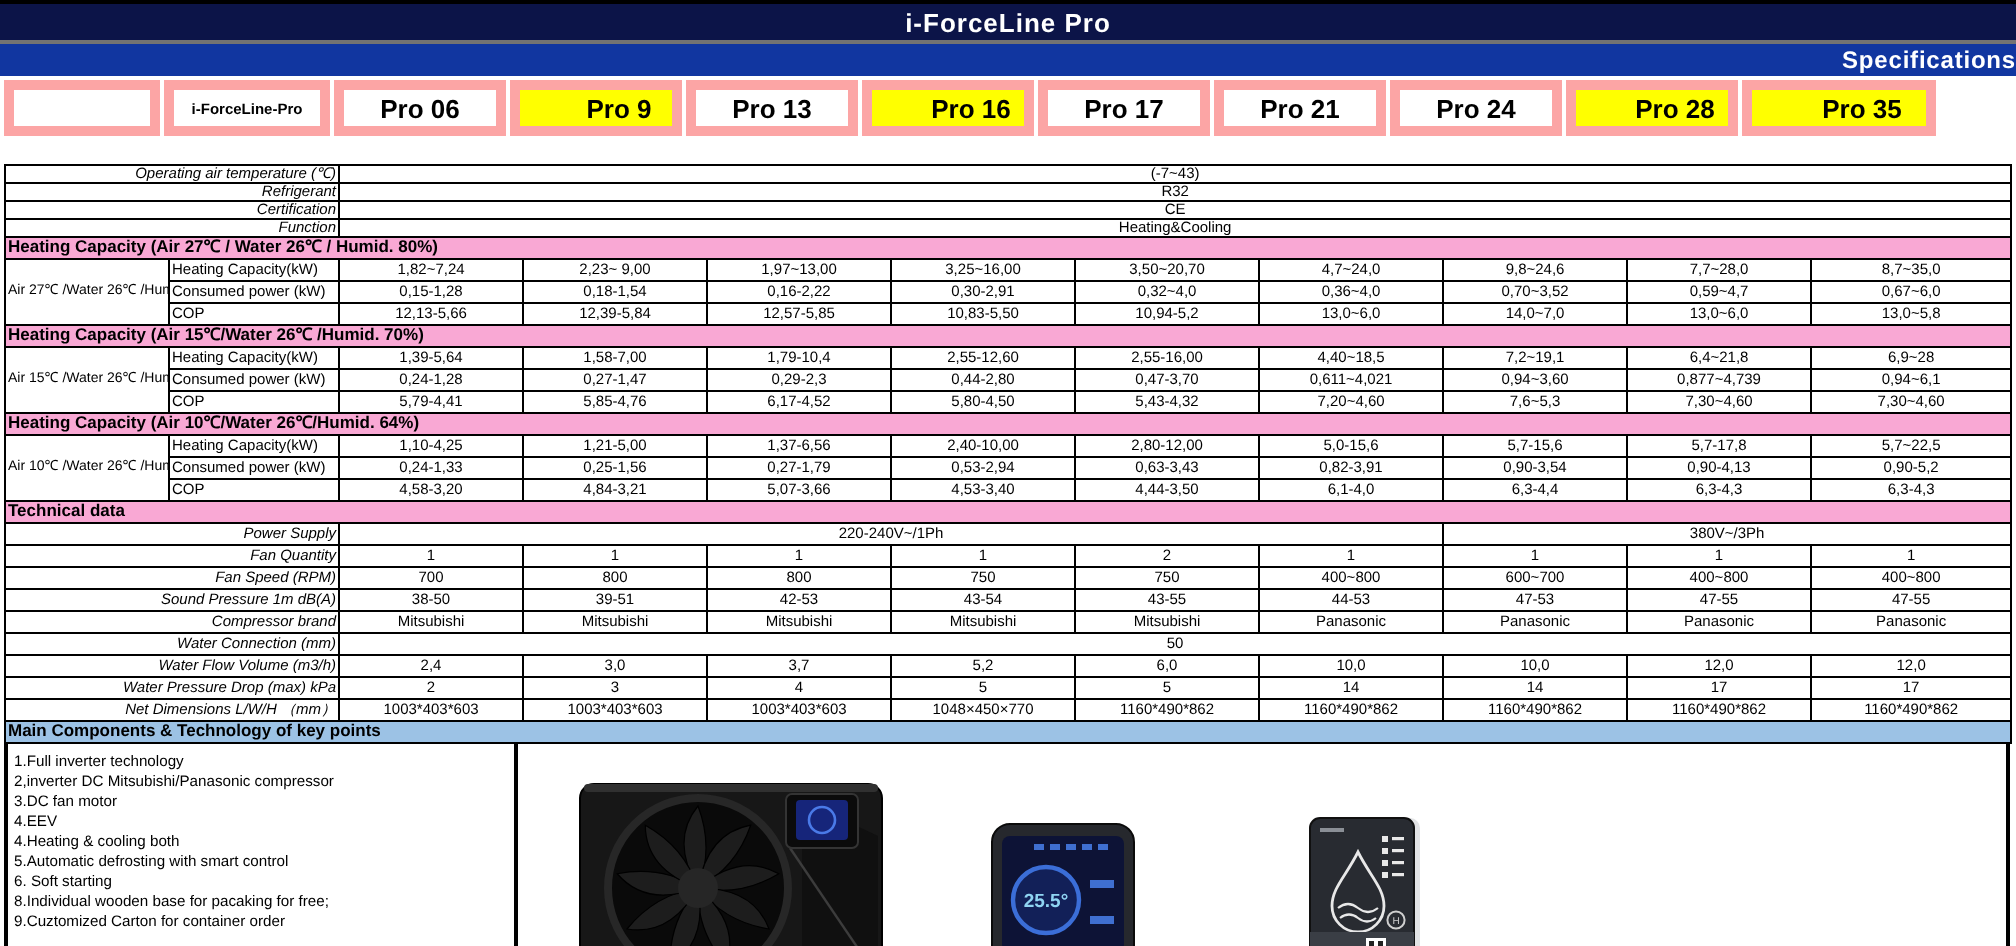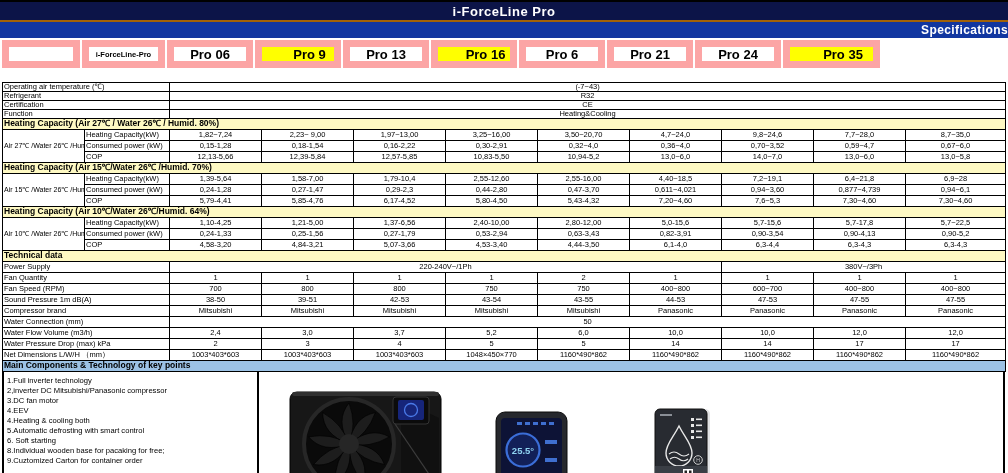--- a/index.html
+++ b/index.html
@@ -1,43 +1,43 @@
 <!DOCTYPE html>
 <html><head>
 <meta charset="utf-8">
 <style>
   html,body{margin:0;padding:0;background:#fff;}
   .page{position:relative;width:1008px;height:473px;background:#fff;overflow:hidden;
         font-family:"Liberation Sans",sans-serif;color:#000;}
-  .band1{height:22px;background:#0c1448;border-top:2px solid #000;border-bottom:2px solid #a16207;
+  .band1{height:22px;background:#0c1448;border-top:2px solid #000;border-bottom:2px solid #737373;
          display:flex;align-items:center;justify-content:center;color:#fff;font-weight:bold;
          font-size:13px;letter-spacing:.5px;box-sizing:border-box;}
   .band2{height:16px;background:#1136a0;display:flex;align-items:center;justify-content:flex-end;
          color:#fff;font-weight:bold;font-size:12px;letter-spacing:.4px;}
   .model-row{height:28px;display:flex;margin:0 0 0 2px;}
-  .hbox{box-sizing:border-box;border:7px solid #fca5a5;background:#fff;display:flex;align-items:center;
+  .hbox{box-sizing:border-box;border:5px solid #fca5a5;background:#fff;display:flex;align-items:center;
         justify-content:center;font-weight:bold;font-size:13px;margin-left:2px;}
   .hbox.first{margin-left:0;}
   .hbox.blank{width:78px;}
   .hbox.brand{width:83px;font-size:7.5px;}
   .hbox.model{width:86px;}
   .hbox.model.last{width:97px;}
   .hbox.hl{background:#ffff00;padding-left:23px;}
   .gapstrip{height:14px;}
   table.spec{border-collapse:collapse;table-layout:fixed;width:1003px;margin-left:2px;
              font-size:7.5px;}
   table.spec td{border:1px solid #000;padding:0 1px;height:10px;vertical-align:middle;
                 line-height:1.05;overflow:hidden;white-space:nowrap;}
   tr.thin td{height:7px;}
-  td.lbl{text-align:left;padding-left:3px;}
+  td.lbl{text-align:right;padding-left:3px;font-style:italic;}
   td.mlbl{text-align:left;padding-left:2px;}
   td.cat{text-align:left;padding-left:2px;font-size:7px;white-space:normal;line-height:1.2;}
   td.val{text-align:center;}
   td.sec{font-weight:bold;font-size:8.5px;padding-left:3px;height:10px;}
-  td.sec-orange{background:#fef9c3;}
+  td.sec-orange{background:#f9a8d4;}
   td.sec-blue{background:#9cc2e5;}
   .bottom{box-sizing:border-box;width:1003px;margin-left:2px;height:126px;display:flex;
           border:2px solid #000;border-top:none;}
   .kp{box-sizing:border-box;width:255px;border-right:2px solid #000;padding:4px 2px 0 3px;
       font-size:7.6px;line-height:1.33;}
   .kp div{white-space:nowrap;}
   .imgs{position:relative;flex:1;background:#fff;}
   .pimg{position:absolute;}
 </style>
 </head>
@@ -54,23 +54,24 @@
 
   <div class="gapstrip" style="height:2px"></div>
 
   <div class="model-row" id="model-row">
     <div class="hbox blank first"></div>
     <div class="hbox brand">i-ForceLine-Pro</div>
   <div class="hbox model">Pro 06</div>
       <div class="hbox model hl">Pro 9</div>
       <div class="hbox model">Pro 13</div>
       <div class="hbox model hl">Pro 16</div>
-      <div class="hbox model">Pro 6</div>
+      <div class="hbox model">Pro 17</div>
       <div class="hbox model">Pro 21</div>
       <div class="hbox model">Pro 24</div>
+      <div class="hbox model hl">Pro 28</div>
       <div class="hbox model hl last">Pro 35</div>
     </div>
 
   <div class="gapstrip"></div>
 
   <table class="spec">
     <colgroup>
       <col style="width:82px">
         <col style="width:85px">
       <col style="width:92px">

